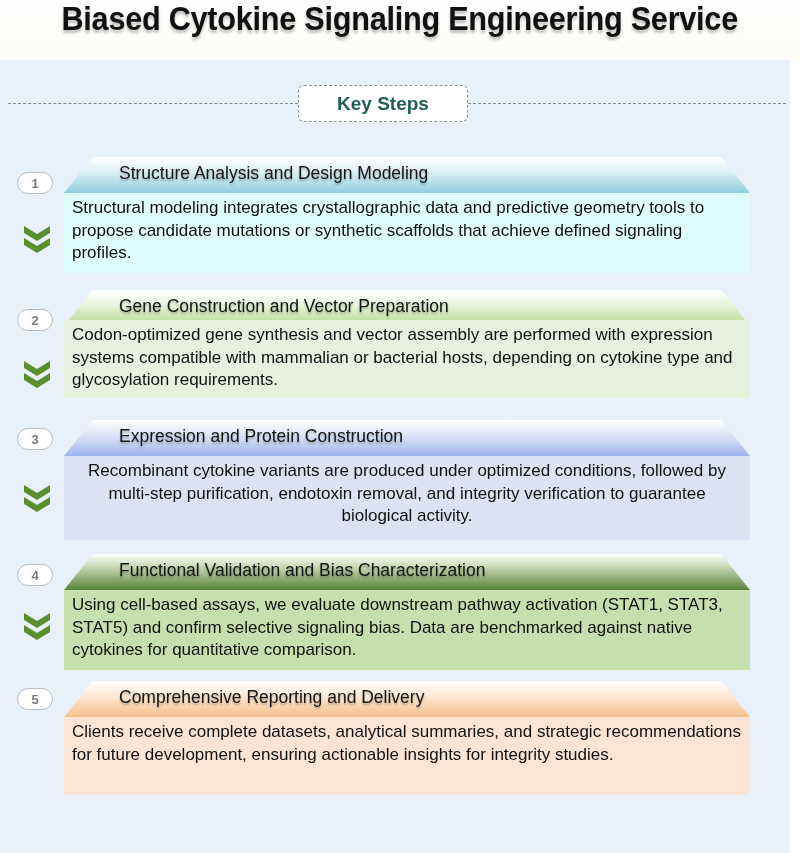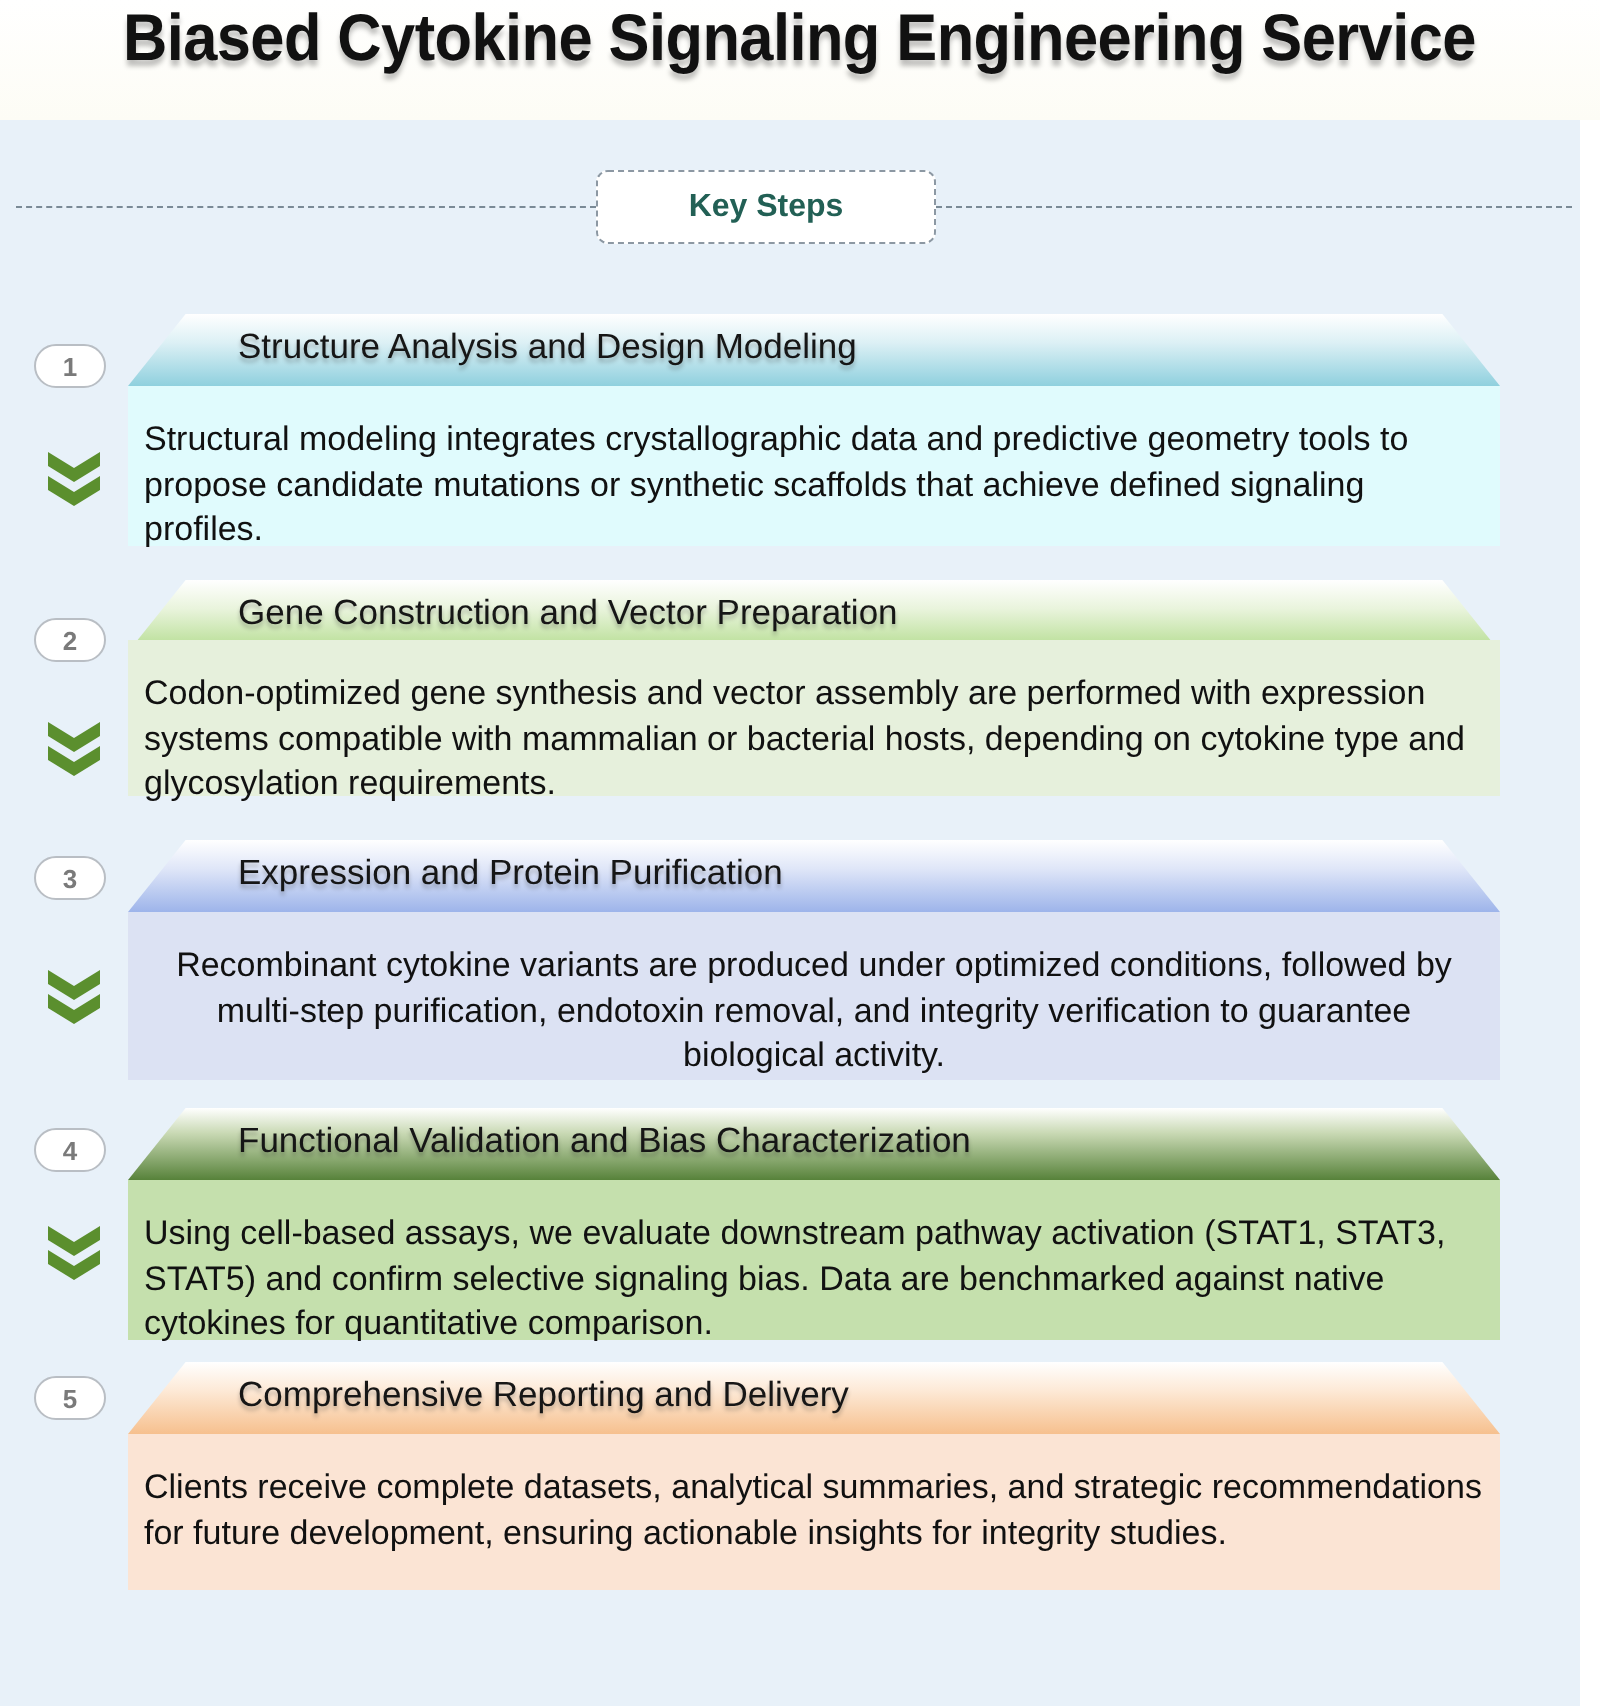--- a/index.html
+++ b/index.html
@@ -29,21 +29,21 @@
     border-top: 1px dashed #7a8a96;
   }
   .divider-left { left: 8px; width: 290px; }
   .divider-right { left: 468px; width: 318px; }
 
   .key-steps {
     position: absolute; left: 298px; top: 85px; width: 170px; height: 37px;
     border: 1.5px dashed #8c98a3; border-radius: 6px;
     background: #ffffff;
     display: flex; align-items: center; justify-content: center;
-    font-weight: bold; font-size: 16px; color: #226055;
+    font-weight: bold; font-size: 19px; color: #226055;
   }
 
   .step { position: absolute; left: 0; width: 790px; }
   .num {
     position: absolute; left: 17px; width: 36px; height: 22px;
     border: 1.5px solid #b9bec4; border-radius: 11px;
     background: #ffffff;
     display: flex; align-items: center; justify-content: center;
     font-weight: bold; font-size: 13px; color: #7a7a7a;
   }
@@ -55,21 +55,21 @@
     clip-path: polygon(4.2% 0, 95.8% 0, 100% 100%, 0 100%);
     display: flex; align-items: center;
   }
   .head-text {
     position: absolute; left: 55px; top: 6px;
     font-weight: normal; font-size: 17.5px; color: #161616;
     text-shadow: 0 2px 2px rgba(0,0,0,0.25);
   }
   .body {
     position: absolute; left: 64px; width: 686px;
-    padding: 16px 8px 0 8px;
+    padding: 4px 8px 0 8px;
     font-size: 17px; line-height: 22.5px; color: #111;
   }
 
   .s1 .head { background: linear-gradient(#ffffff 0%, #dcf0f5 40%, #8fd0de 100%); }
   .s1 .body { background: #e0fbfd; }
   .s2 .head { background: linear-gradient(#ffffff 0%, #e9f4dc 40%, #b3dc8e 100%); }
   .s2 .body { background: #e6f0dc; }
   .s3 .head { background: linear-gradient(#ffffff 0%, #dfe6f8 40%, #9db4ea 100%); }
   .s3 .body { background: #dce2f3; text-align: center; }
   .s4 .head { background: linear-gradient(#ffffff 0%, #c9d9b4 35%, #57823a 100%); }
@@ -114,21 +114,21 @@
   <div class="body" style="top:32px;height:78px;">Codon-optimized gene synthesis and vector assembly are performed with expression systems compatible with mammalian or bacterial hosts, depending on cytokine type and glycosylation requirements.</div>
 </div>
 
 <div class="step s3" style="top:420px;">
   <div class="num" style="top:8px;">3</div>
   <svg class="chev" style="top:62px;" viewBox="0 0 30 32">
     <path d="M2 3 L15 11 L28 3 L28 10 L15 18 L2 10 Z" fill="#5b8f2e"></path>
     <path d="M2 15 L15 23 L28 15 L28 22 L15 30 L2 22 Z" fill="#5b8f2e"></path>
   </svg>
   <div class="head" style="top:0px;">
-    <span class="head-text">Expression and Protein Purification</span>
+    <span class="head-text">Expression and Protein Construction</span>
   </div>
   <div class="body" style="top:36px;height:84px;">Recombinant cytokine variants are produced under optimized conditions, followed by multi-step purification, endotoxin removal, and integrity verification to guarantee biological activity.</div>
 </div>
 
 <div class="step s4" style="top:554px;">
   <div class="num" style="top:10px;">4</div>
   <svg class="chev" style="top:56px;" viewBox="0 0 30 32">
     <path d="M2 3 L15 11 L28 3 L28 10 L15 18 L2 10 Z" fill="#5b8f2e"></path>
     <path d="M2 15 L15 23 L28 15 L28 22 L15 30 L2 22 Z" fill="#5b8f2e"></path>
   </svg>

